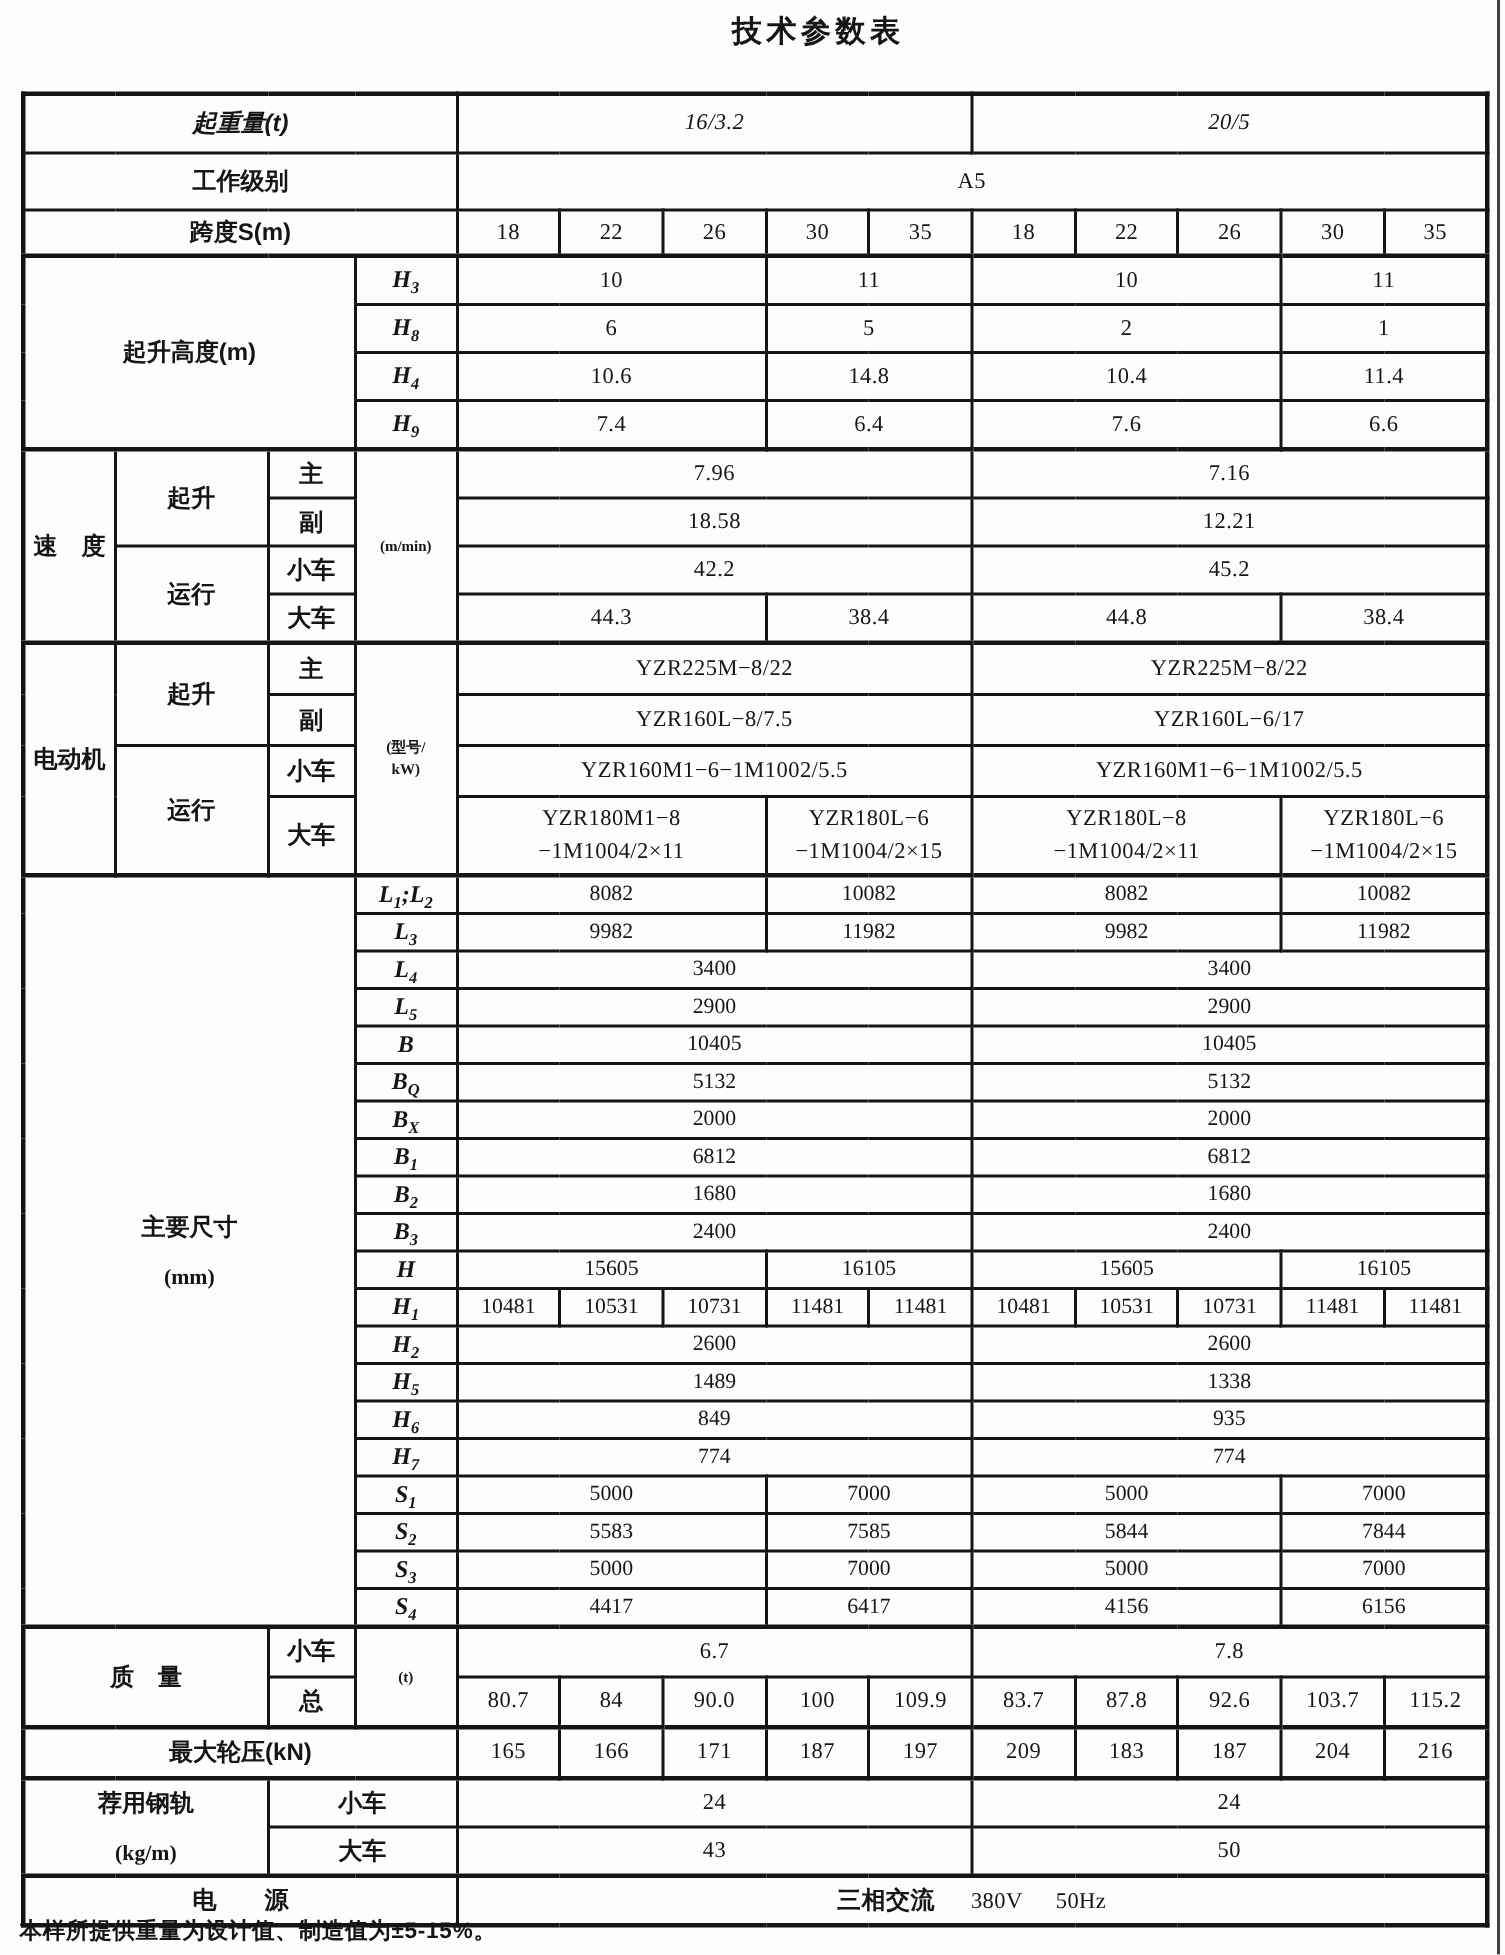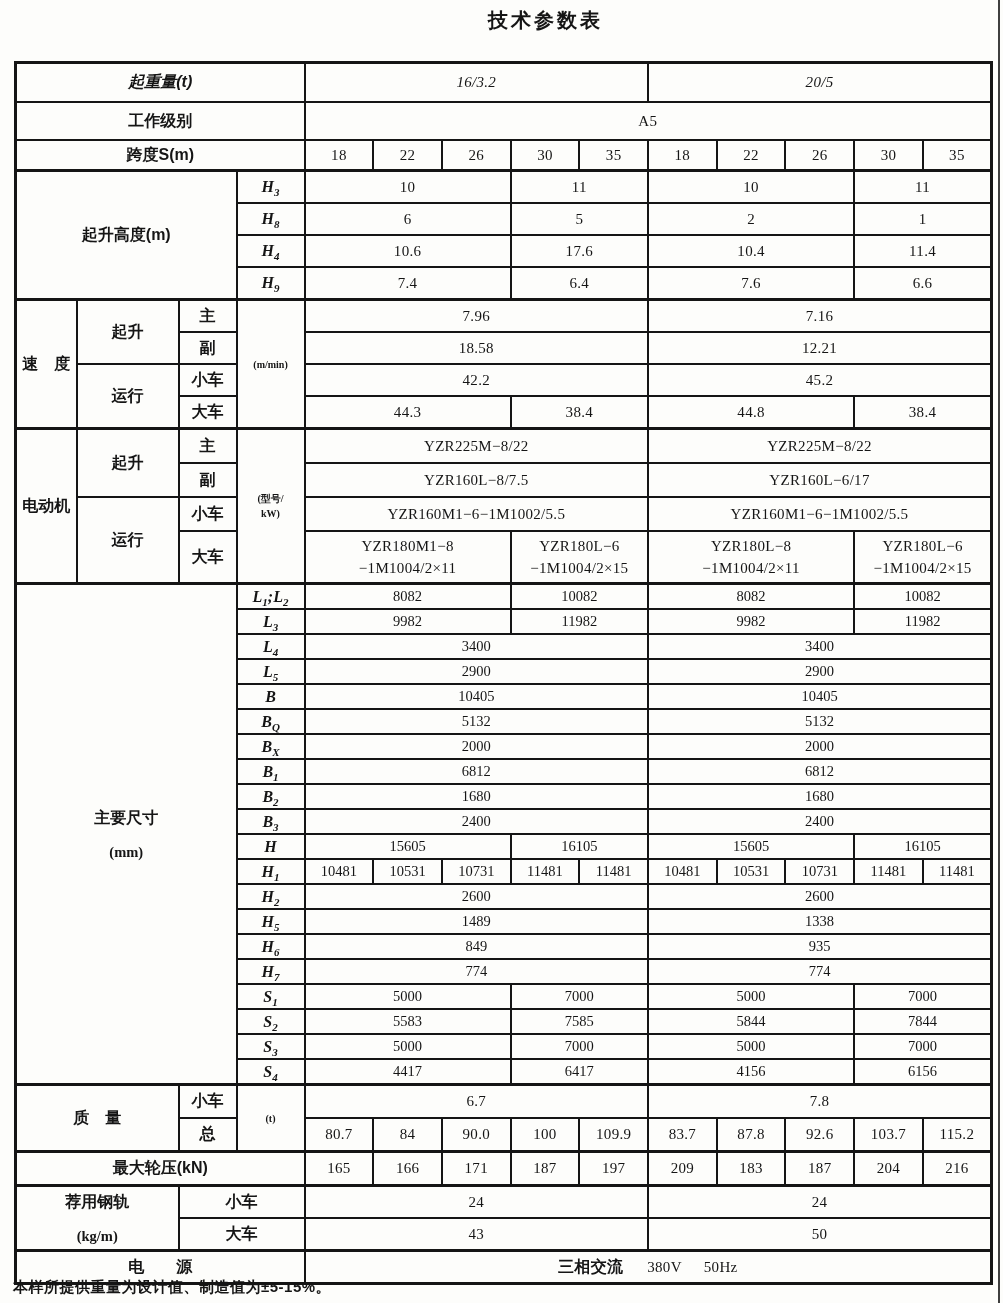--- a/index.html
+++ b/index.html
@@ -129,21 +129,21 @@
     <tr class="rD">
       <td class="sub">H<sub>8</sub></td>
       <td colspan="3" class="val">6</td>
       <td colspan="2" class="val">5</td>
       <td colspan="3" class="val">2</td>
       <td colspan="2" class="val">1</td>
     </tr>
     <tr class="rD">
       <td class="sub">H<sub>4</sub></td>
       <td colspan="3" class="val">10.6</td>
-      <td colspan="2" class="val">17.6</td>
+      <td colspan="2" class="val">14.8</td>
       <td colspan="3" class="val">10.4</td>
       <td colspan="2" class="val">11.4</td>
     </tr>
     <tr class="rD">
       <td class="sub">H<sub>9</sub></td>
       <td colspan="3" class="val">7.4</td>
       <td colspan="2" class="val">6.4</td>
       <td colspan="3" class="val">7.6</td>
       <td colspan="2" class="val">6.6</td>
     </tr>

